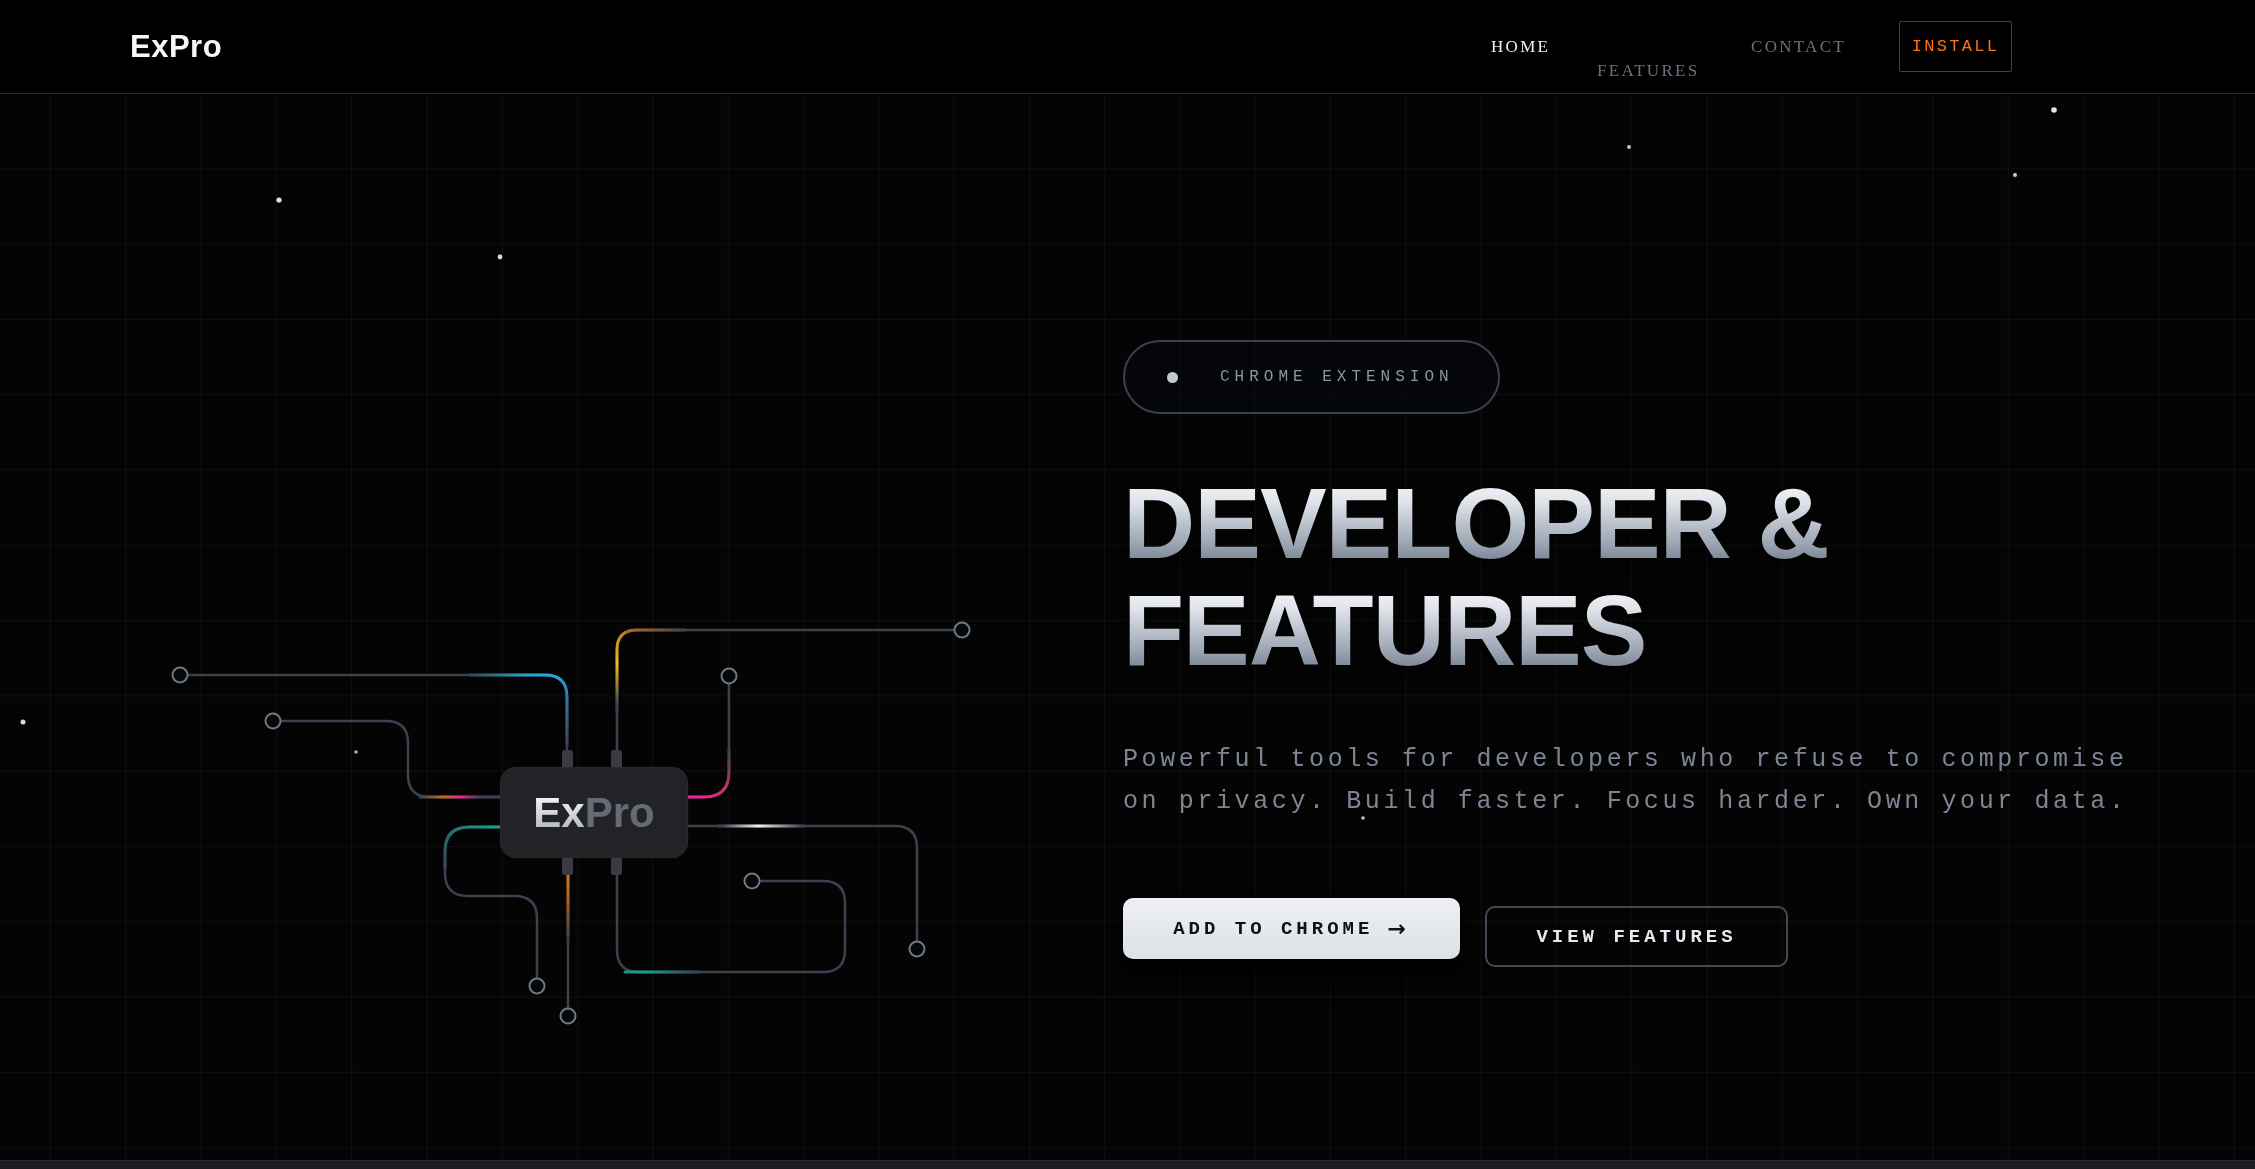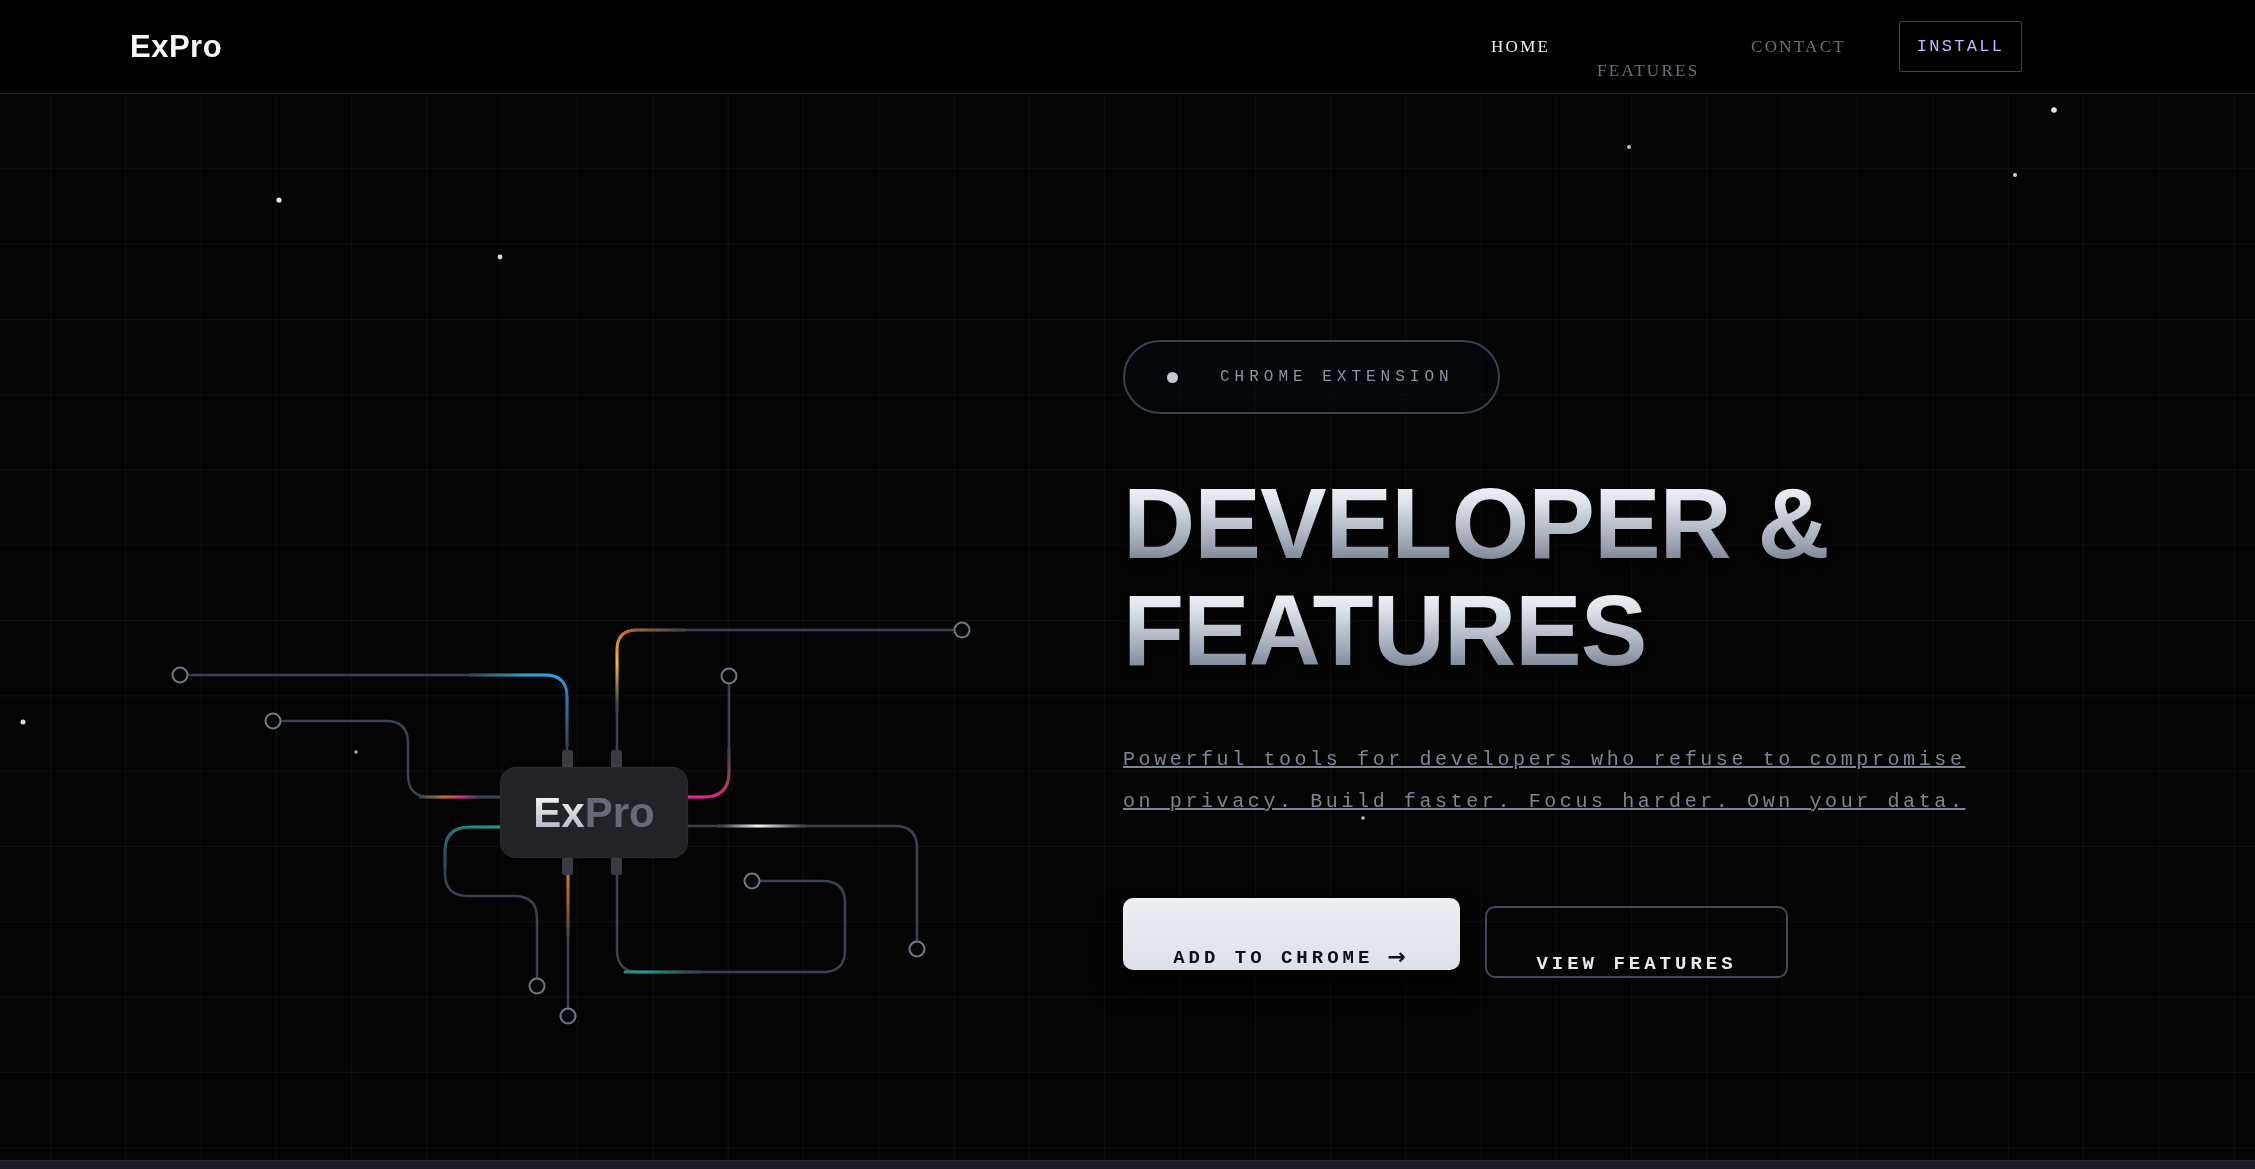--- a/index.html
+++ b/index.html
@@ -9,23 +9,23 @@
   
   header{position:absolute;top:0;left:0;width:2255px;height:93px;background:#000;
          border-bottom:1px solid #232a38;z-index:5;}
   .logo{position:absolute;left:130px;top:0;height:93px;display:flex;align-items:center;
         color:#f5f7fa;font-size:31px;font-weight:700;letter-spacing:.5px;cursor:pointer;}
   .navlink{position:absolute;top:0;height:93px;display:flex;align-items:center;
            font-family:Liberation Serif, serif;font-size:17px;letter-spacing:2.3px;
            color:#6a7280;text-decoration:none;cursor:pointer;text-align:right;}
   .navlink.active{color:#eef1f5;}
   .nav-home{left:1491px;} .nav-features{left:1597px;margin-top:24px;} .nav-contact{left:1751px;}
-  .install-btn{position:absolute;left:1899px;top:21px;width:123px;height:51px;
+  .install-btn{position:absolute;left:1899px;top:21px;width:113px;height:51px;
                background:transparent;border:1px solid #3d4452;border-radius:2px;
-               color:#c4b5fd;font-family:"Liberation Mono",monospace;font-size:17px;
+               color:#f97316;font-family:"Liberation Mono",monospace;font-size:17px;
                letter-spacing:2.3px;cursor:pointer;}
 
   
   main{position:absolute;left:0;top:93px;width:2255px;height:1068px;
        background-image:
          linear-gradient(rgba(255,255,255,0.045) 1px,transparent 1px),
          linear-gradient(90deg,rgba(255,255,255,0.045) 1px,transparent 1px);
        background-size:75.3px 75.3px;background-position:50px 0;}
 
   .circuit{position:absolute;left:0;top:-93px;width:2255px;height:1169px;pointer-events:none;}
@@ -38,28 +38,28 @@
   .badge-text{font-family:"Liberation Mono",monospace;font-size:16px;letter-spacing:5px;
               color:#8d95a2;}
 
   h1{margin:56px 0 0 0;font-size:100px;font-weight:700;line-height:107px;
      letter-spacing:-1px;}
   h1 .hline{display:block;width:fit-content;
      background:linear-gradient(180deg,#ffffff 0%,#dfe3ea 30%,#9aa3b1 70%,#5d6675 100%);
      -webkit-background-clip:text;background-clip:text;color:transparent;
      filter:drop-shadow(0 5px 5px rgba(0,0,0,.7));}
 
-  .desc{margin:55px 0 0 0;font-family:"Liberation Mono",monospace;font-size:20px;
-        letter-spacing:3.6px;line-height:42px;color:#7d8594;text-decoration:underline;}
+  .desc{margin:55px 0 0 0;font-family:"Liberation Mono",monospace;font-size:25px;
+        letter-spacing:3.6px;line-height:42px;color:#7d8594;}
   .desc span{display:block;white-space:nowrap;}
 
   .cta-row{margin-top:75px;display:flex;gap:25px;}
-  .btn{height:72px;border-radius:10px;font-family:"Liberation Mono",monospace;
+  .btn{height:61px;border-radius:10px;font-family:"Liberation Mono",monospace;
        font-weight:700;font-size:19px;letter-spacing:4px;cursor:pointer;
-       display:inline-flex;align-items:flex-end;justify-content:center;}
+       display:inline-flex;align-items:center;justify-content:center;}
   .btn-primary{width:337px;background:linear-gradient(180deg,#edeff3,#dde1e7);
        color:#101114;border:none;gap:14px;
        box-shadow:0 18px 28px rgba(0,0,0,.75),0 6px 10px rgba(0,0,0,.5);}
   .btn-primary .arrow{font-family:"DejaVu Sans",sans-serif;font-size:22px;font-weight:700;}
   .btn-secondary{width:303px;background:transparent;border:2px solid #414958;color:#e6eaf0;margin-top:8px;}
 
   .bottom-edge{position:absolute;left:0;bottom:0;width:2255px;height:8px;background:#1a1c21;
                border-top:1px solid rgba(255,255,255,.06);}
 </style>
 </head>

